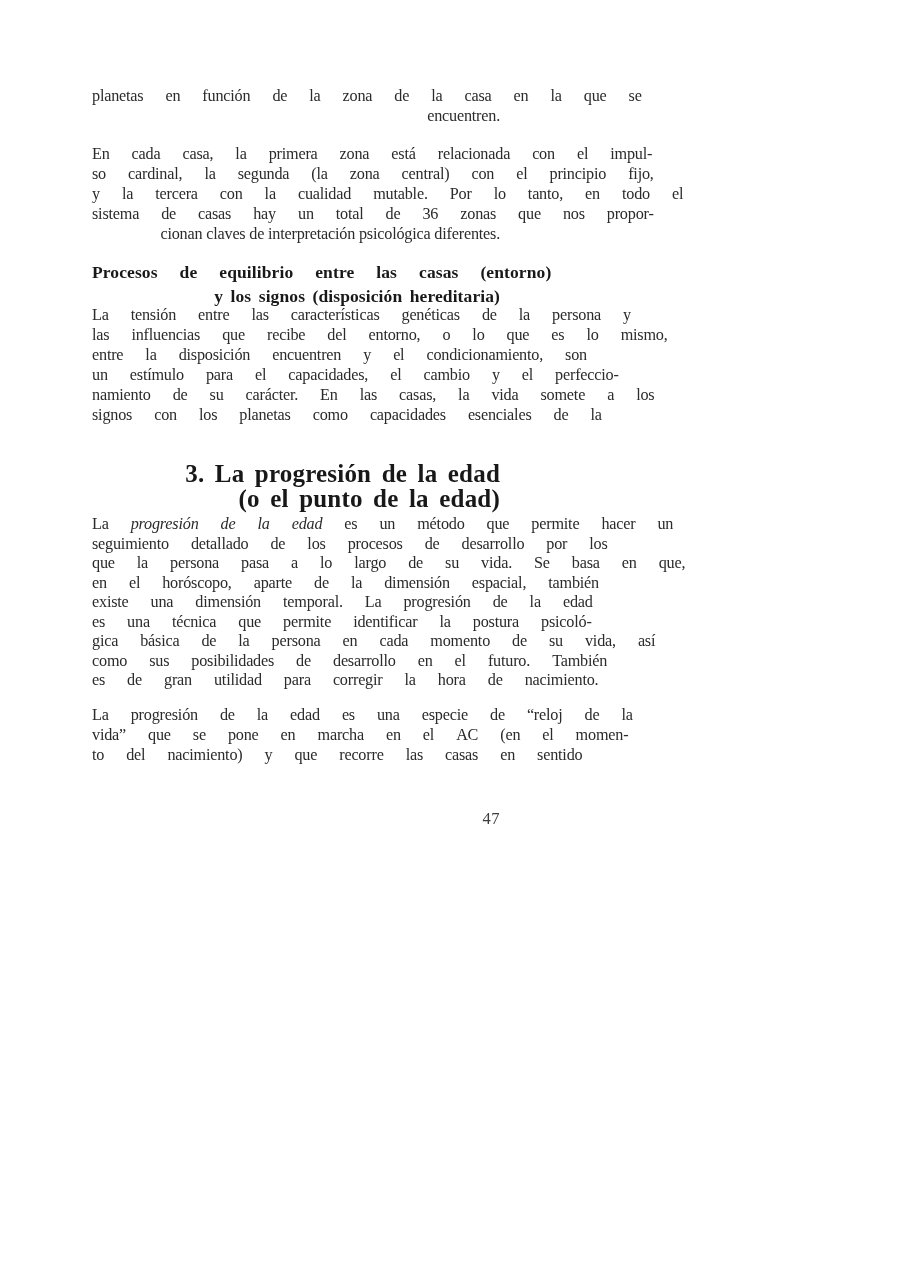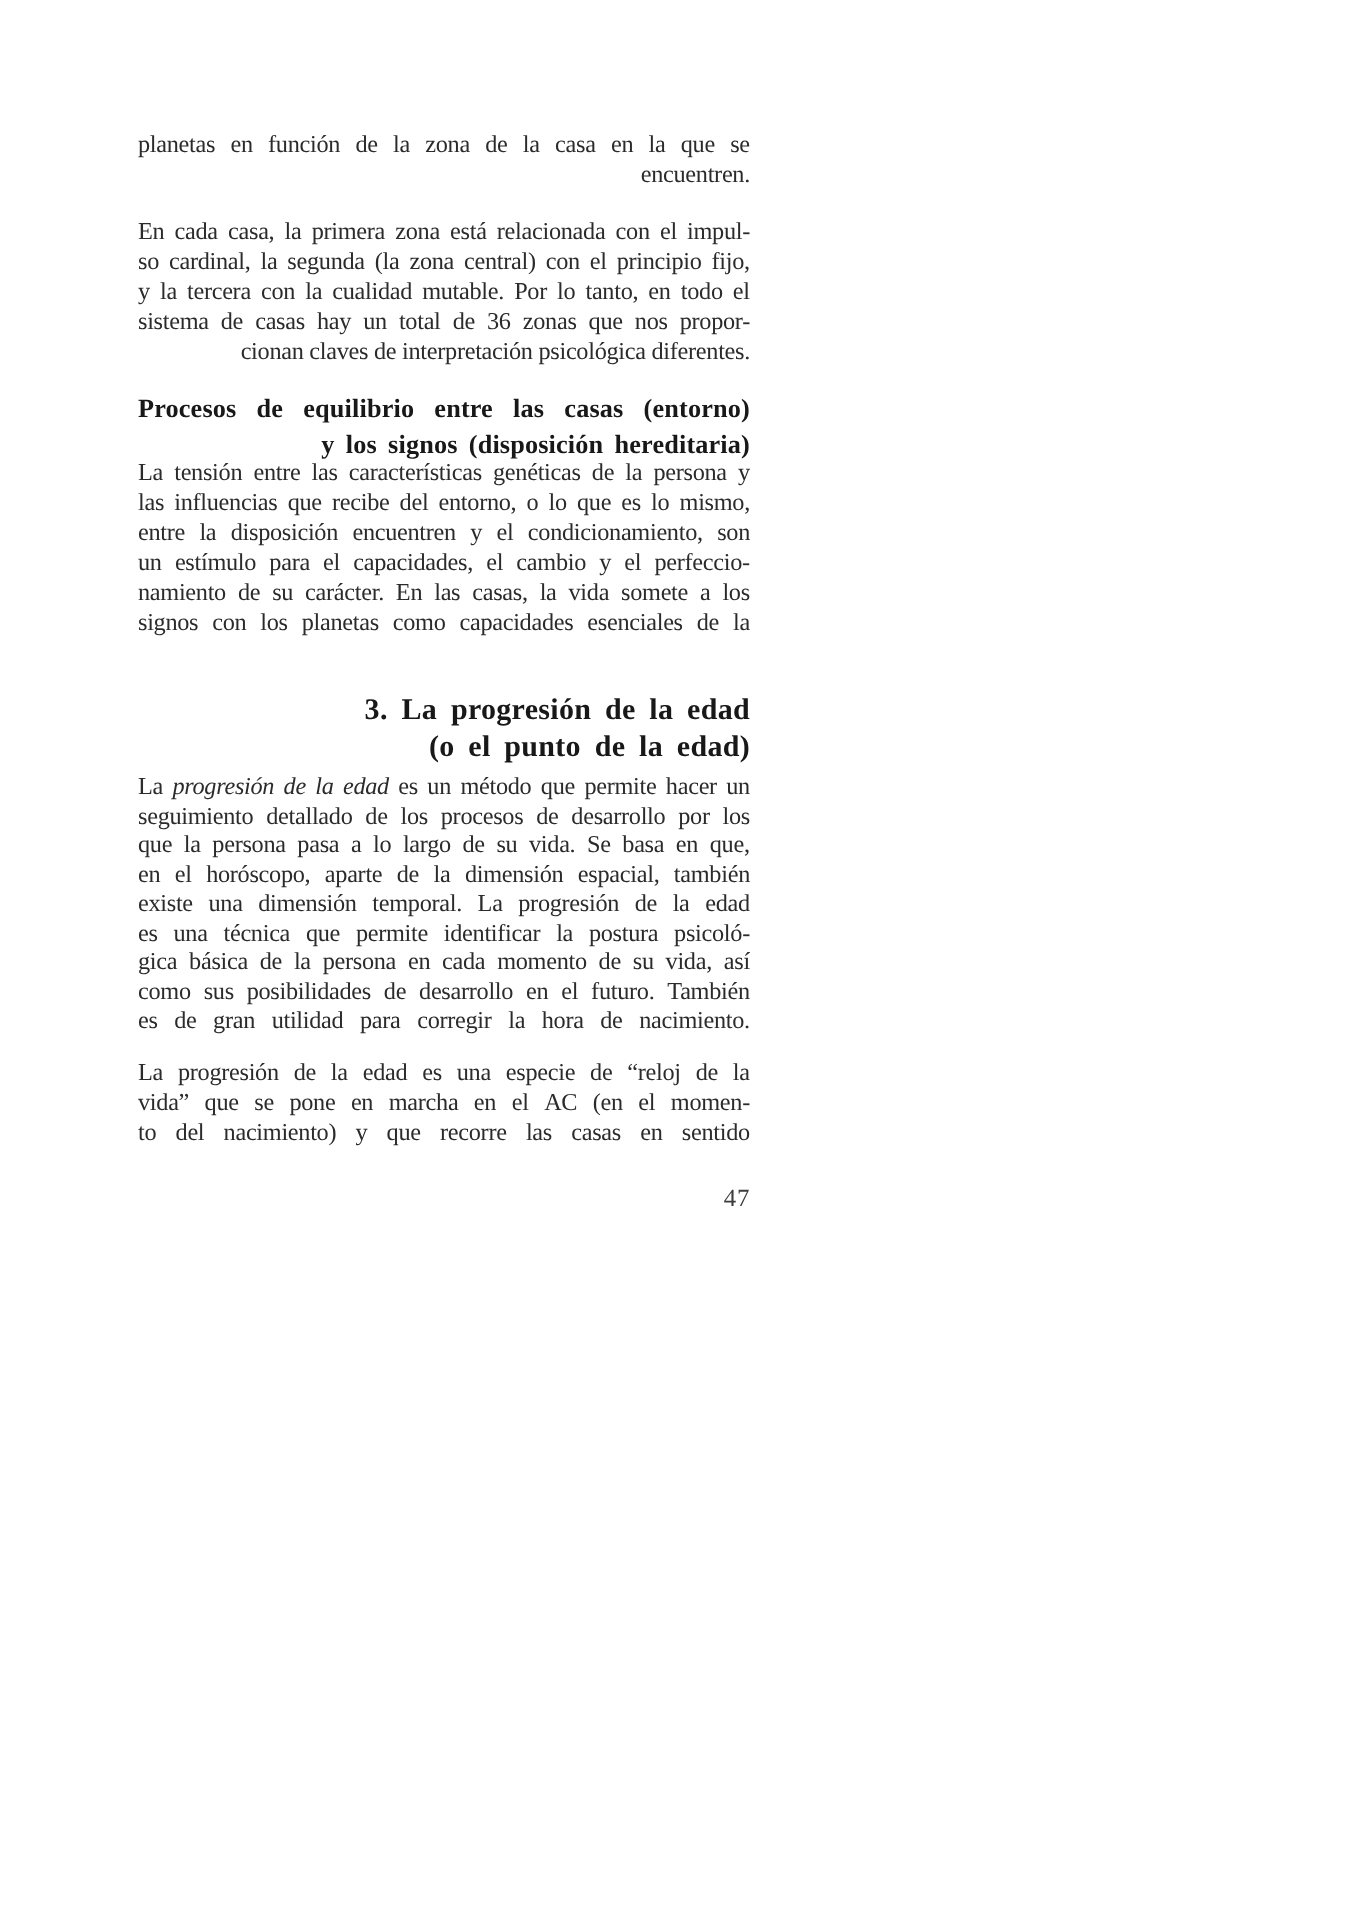--- a/index.html
+++ b/index.html
@@ -20,51 +20,52 @@
   }
   
   .bline {
     height: 20px;
     line-height: 20px;
     font-size: 16.2px;
     letter-spacing: -0.2px;
   }
   .tight .bline { height: 19.5px; line-height: 19.5px; }
   
-  .jline { display: flex; justify-content: space-between; }
+  .jline { display: flex; justify-content: space-between; gap: 22px; }
   .jline > span { white-space: nowrap; }
   
   .lline { white-space: nowrap; text-align: right; }
   
   .h1line {
     height: 23.5px;
     line-height: 23.5px;
     font-size: 17.5px;
     font-weight: 700;
     color: #181818;
     letter-spacing: 0.1px;
     word-spacing: 3px;
   }
   .h2line {
     height: 25px;
     line-height: 25px;
-    font-size: 20px;
+    font-size: 25px;
     font-weight: 700;
     color: #181818;
     letter-spacing: 0.2px;
     word-spacing: 4px;
   }
   .it { font-style: italic; }
   .pagenum {
     text-align: right;
     font-size: 16.5px;
     letter-spacing: 0.5px;
     color: #3d3d3d;
     height: 20px;
     line-height: 20px;
+    margin-top: 20px;
   }
 </style>
 </head>
 <body>
 
 <div class="page">
 
   <section class="block" style="top:86px">
     <div class="bline jline">
         <span>planetas</span>

